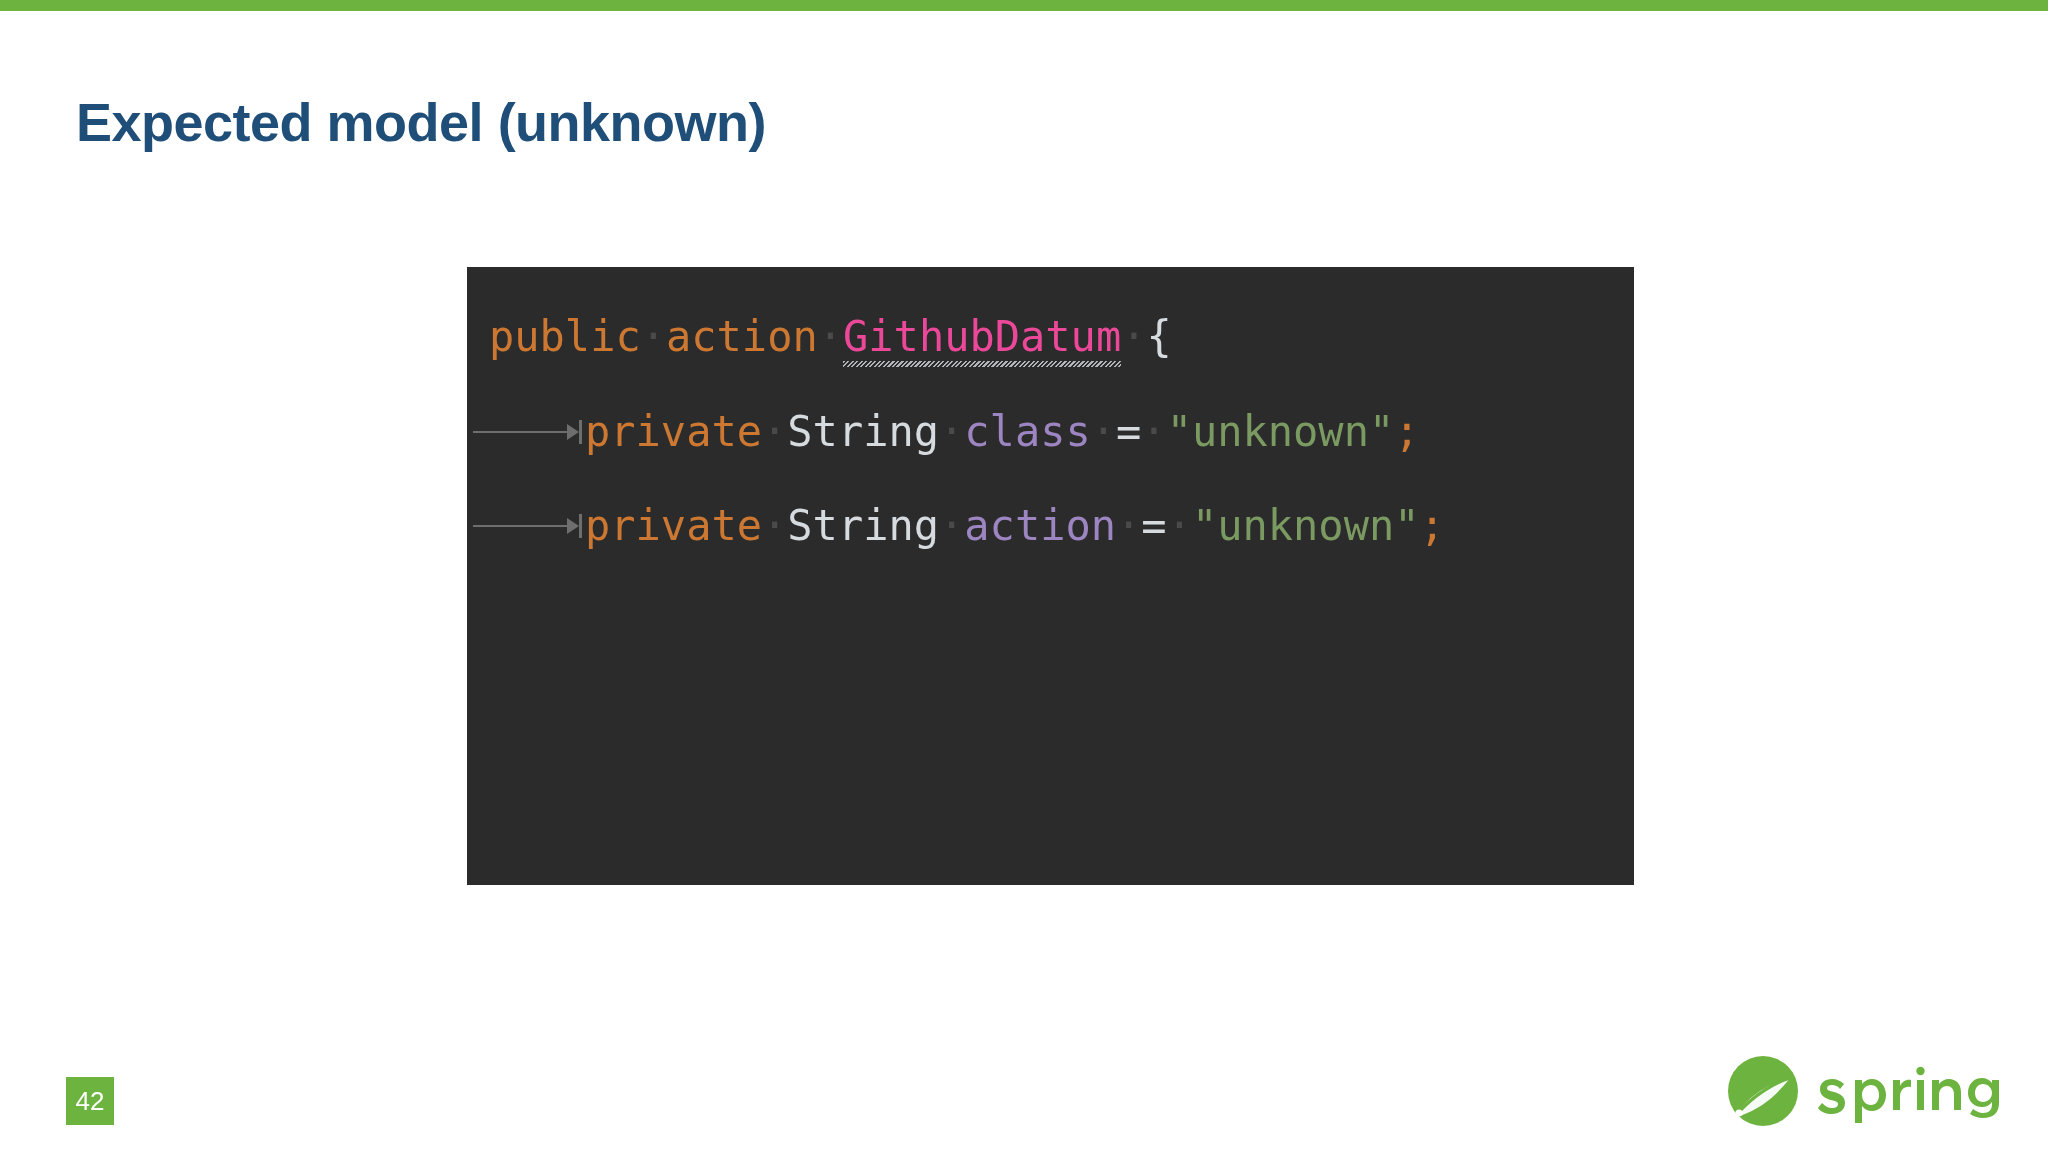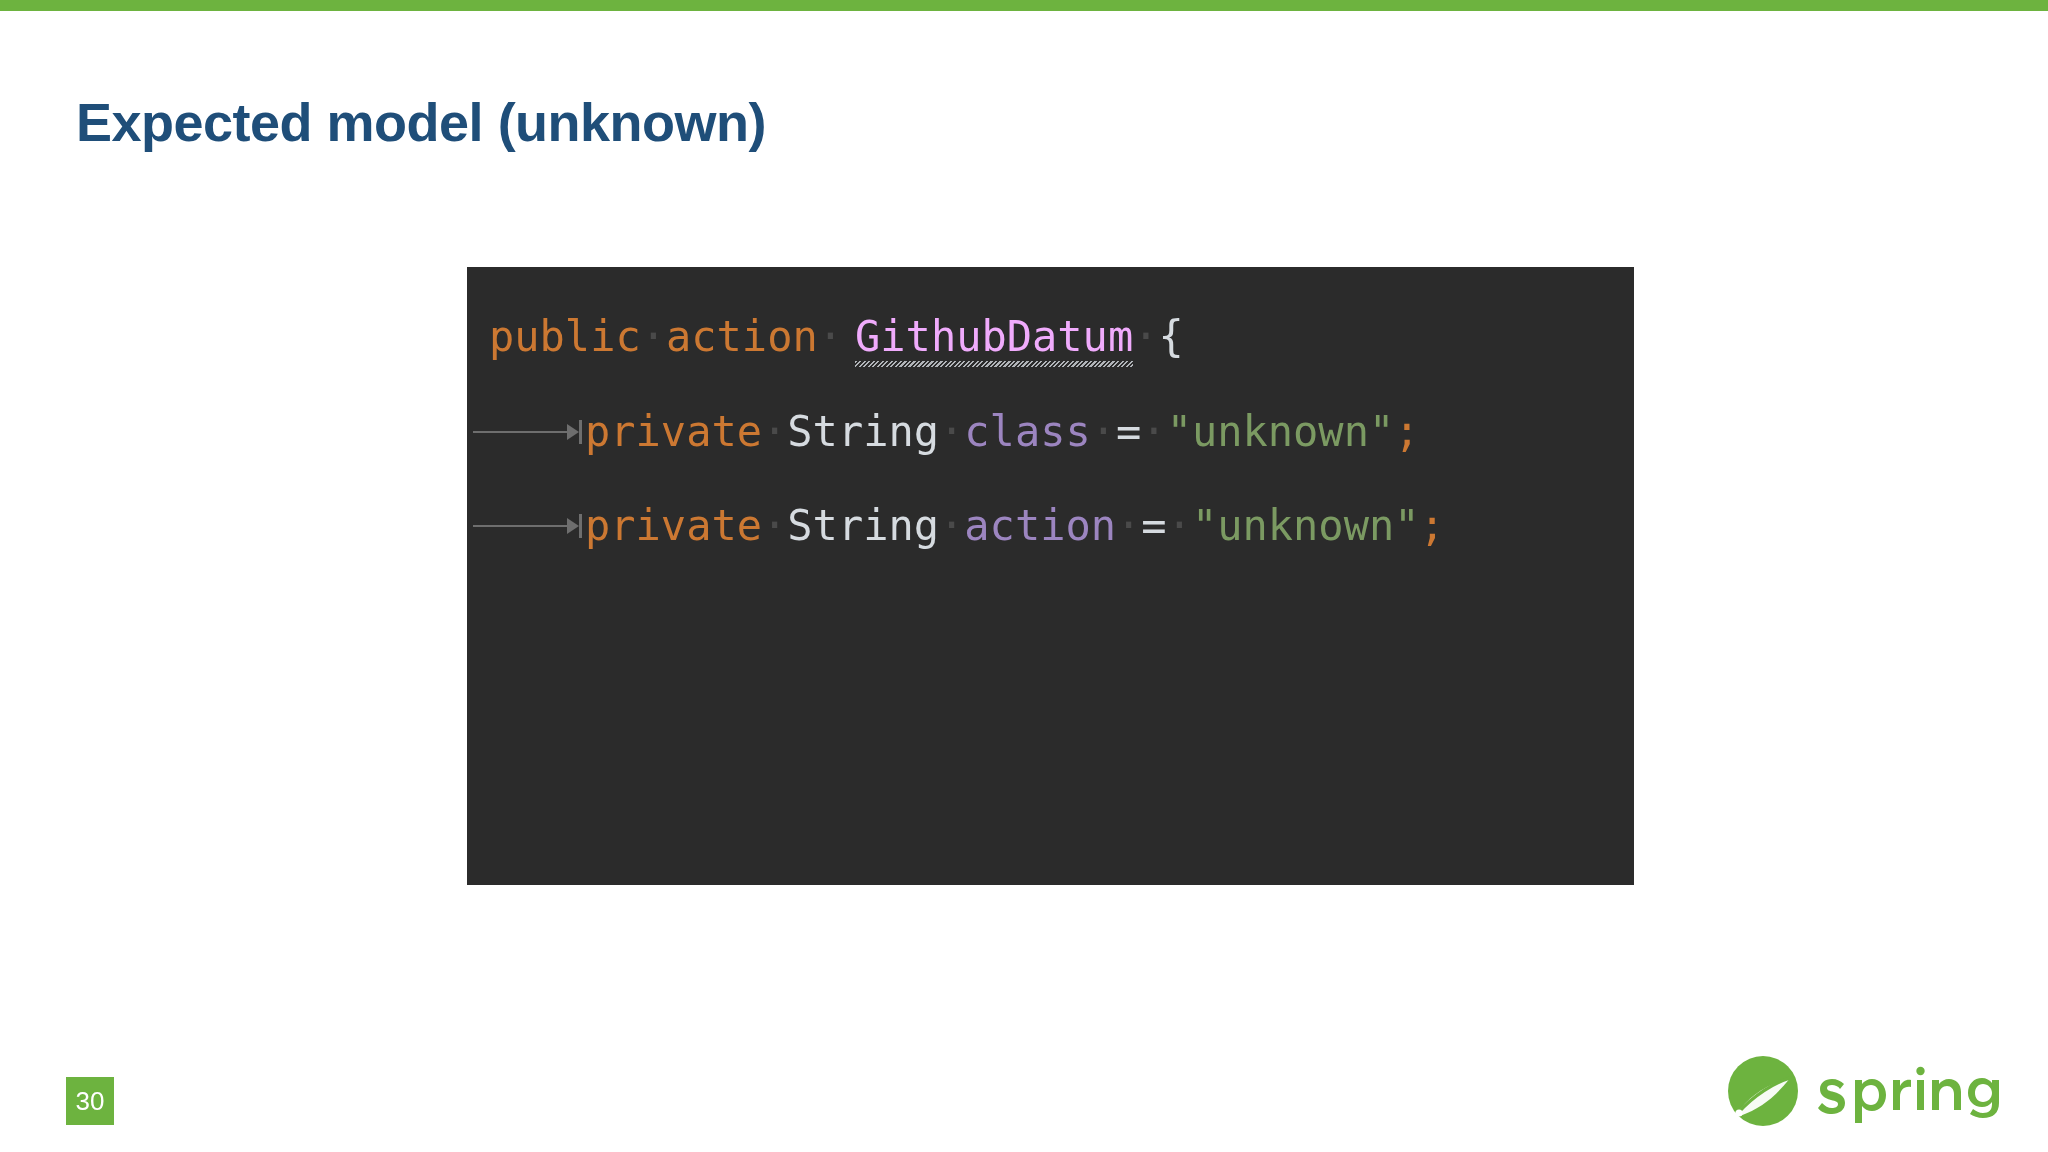--- a/index.html
+++ b/index.html
@@ -99,21 +99,21 @@
     left: 112px;
     top: -11px;
     width: 3px;
     height: 24px;
     background: #6E6E6E;
   }
 
   
   .tok-kw      { color: #CC7832; }
   .tok-type    { color: #D6DBE0; }
-  .tok-class   { color: #f0abfc; position: relative; margin-left: 12px; }
+  .tok-class   { color: #ec4899; position: relative; }
   .tok-field   { color: #9C85C0; }
   .tok-string  { color: #7B9A62; }
   .tok-op      { color: #D6DBE0; }
   .tok-punct   { color: #CC7832; }
   .tok-brace   { color: #D6DBE0; }
 
   
   .ws {
     color: #4A4A4A;
   }
@@ -176,21 +176,21 @@
         <span class="arrow"></span>
         <span class="cap"></span>
       </span><span class="tok-kw">private</span><span class="ws"></span><span class="tok-type">String</span><span class="ws"></span><span class="tok-field">class</span><span class="ws"></span><span class="tok-op">=</span><span class="ws"></span><span class="tok-string">"unknown"</span><span class="tok-punct">;</span></div>
     <div class="code-line indented"><span class="tab-guide">
         <span class="rule"></span>
         <span class="arrow"></span>
         <span class="cap"></span>
       </span><span class="tok-kw">private</span><span class="ws"></span><span class="tok-type">String</span><span class="ws"></span><span class="tok-field">action</span><span class="ws"></span><span class="tok-op">=</span><span class="ws"></span><span class="tok-string">"unknown"</span><span class="tok-punct">;</span></div>
   </div>
 
-<div class="page-badge">30</div>
+<div class="page-badge">42</div>
 
 <div class="brand-logo">
   <svg width="276" height="78" viewBox="0 0 276 78" xmlns="http://www.w3.org/2000/svg">
 
     <g>
       <circle cx="39" cy="39" r="35" fill="#6DB33F"></circle>
       <path d="M13 62 C 24 44, 44 32, 66 26 C 52 44, 38 56, 16 64 Z" fill="#FFFFFF" opacity="0.95"></path>
       <path d="M66 26 C 50 31, 30 43, 14 61" fill="none" stroke="#6DB33F" stroke-width="3.2" stroke-linecap="round"></path>
       <circle cx="15" cy="61" r="3.6" fill="#FFFFFF"></circle>
     </g>

